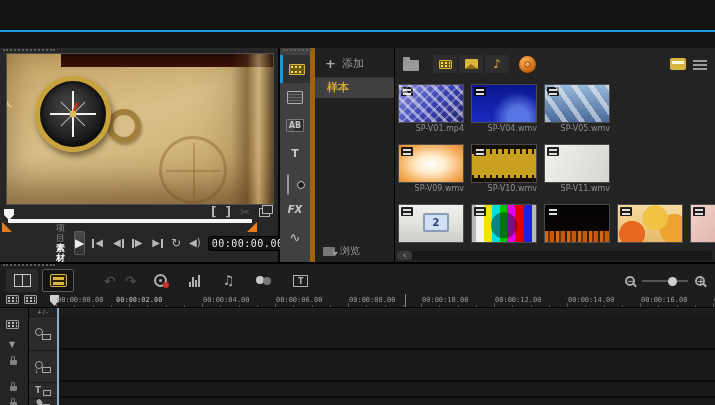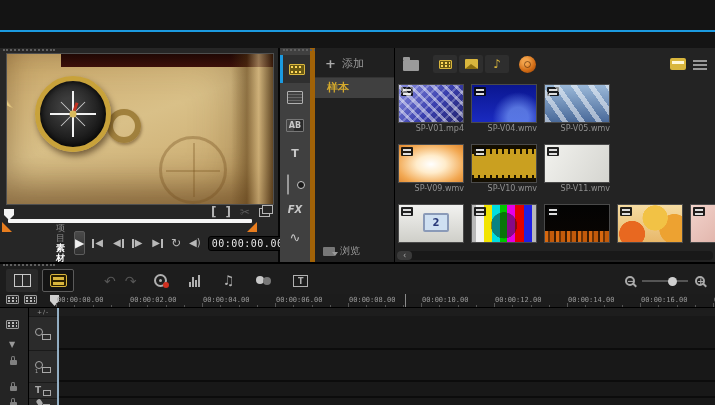--- a/index.html
+++ b/index.html
@@ -498,21 +498,21 @@
       </div>
     </div>
     <div class="tl-ruler" id="ruler-slot">
       <span class="ruler-films">
         <span class="film small"></span>
         <span class="film small"></span>
       </span>
       <span class="start-marker"></span>
       <span class="ruler-bright"></span>
     <span class="ruler-label" style="left: 57px;">00:00:00.00</span>
-        <span class="ruler-label" style="left: 130px;">00:00:02.00</span>
+        <span class="ruler-label" style="left: 116px; font-weight: bold;">00:00:02.00</span>
         <span class="ruler-label" style="left: 203px;">00:00:04.00</span>
         <span class="ruler-label" style="left: 276px;">00:00:06.00</span>
         <span class="ruler-label" style="left: 349px;">00:00:08.00</span>
         <span class="ruler-label" style="left: 422px;">00:00:10.00</span>
         <span class="ruler-label" style="left: 495px;">00:00:12.00</span>
         <span class="ruler-label" style="left: 568px;">00:00:14.00</span>
         <span class="ruler-label" style="left: 641px;">00:00:16.00</span>
         <span class="ruler-label" style="left: 714px;">00:00:18.00</span>
         <span class="ruler-tick" style="left: 56px; height: 4px;"></span>
         <span class="ruler-tick" style="left: 74.25px; height: 2px;"></span>

